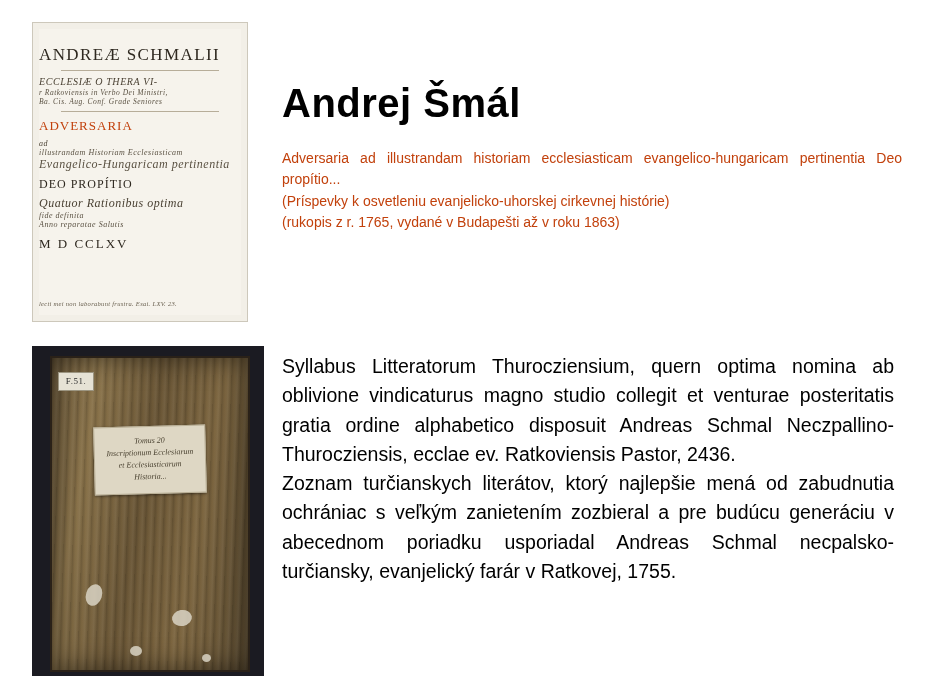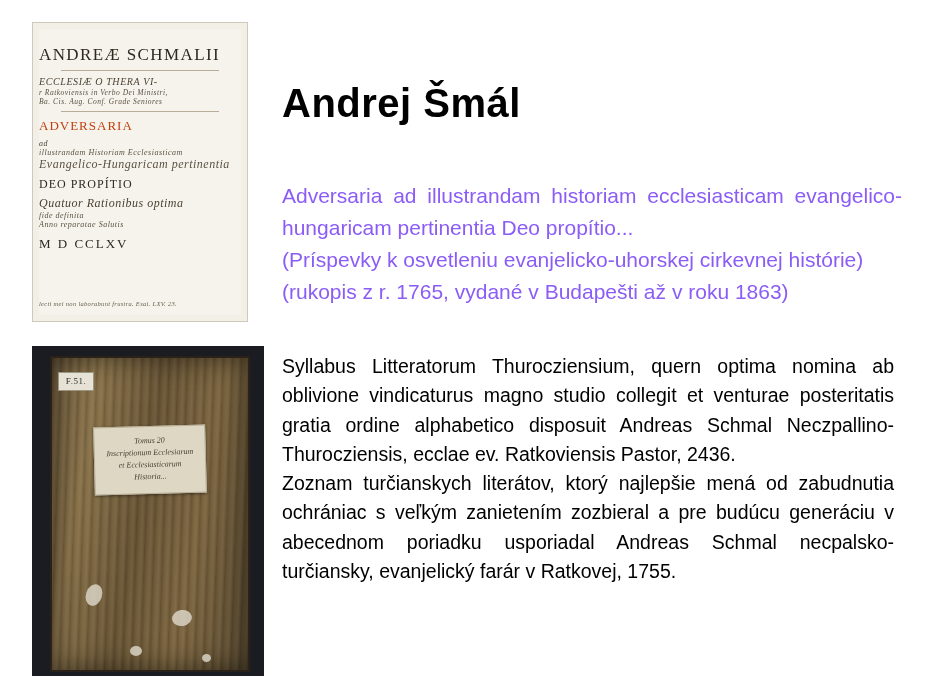--- a/index.html
+++ b/index.html
@@ -142,25 +142,25 @@
     font-size: 40px;
     font-weight: bold;
     letter-spacing: 0.5px;
     color: #000000;
     line-height: 1.05;
   }
 
   .block-top {
     position: absolute;
     left: 282px;
-    top: 180px;
+    top: 148px;
     width: 620px;
-    font-size: 21px;
+    font-size: 14px;
     line-height: 1.52;
-    color: #8b5cf6;
+    color: #c2410c;
   }
   .block-bottom {
     position: absolute;
     left: 282px;
     top: 352px;
     width: 612px;
     font-size: 19.5px;
     line-height: 1.50;
     color: #000000;
   }

